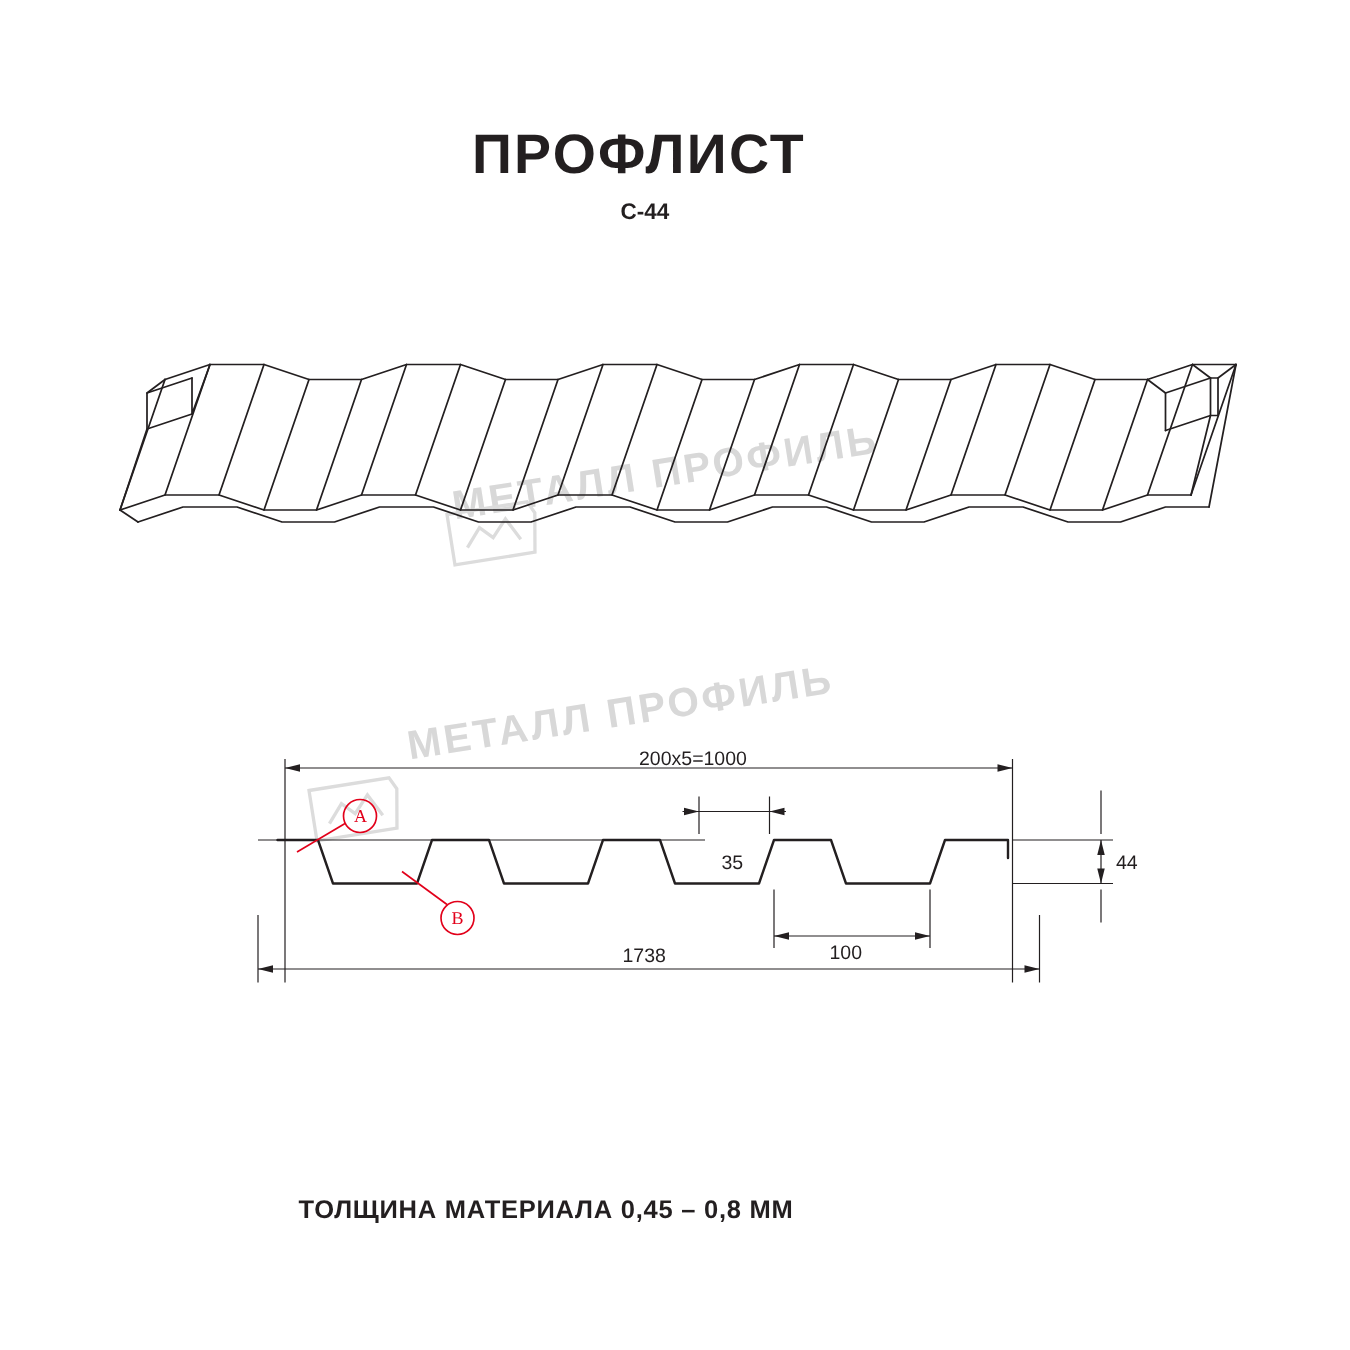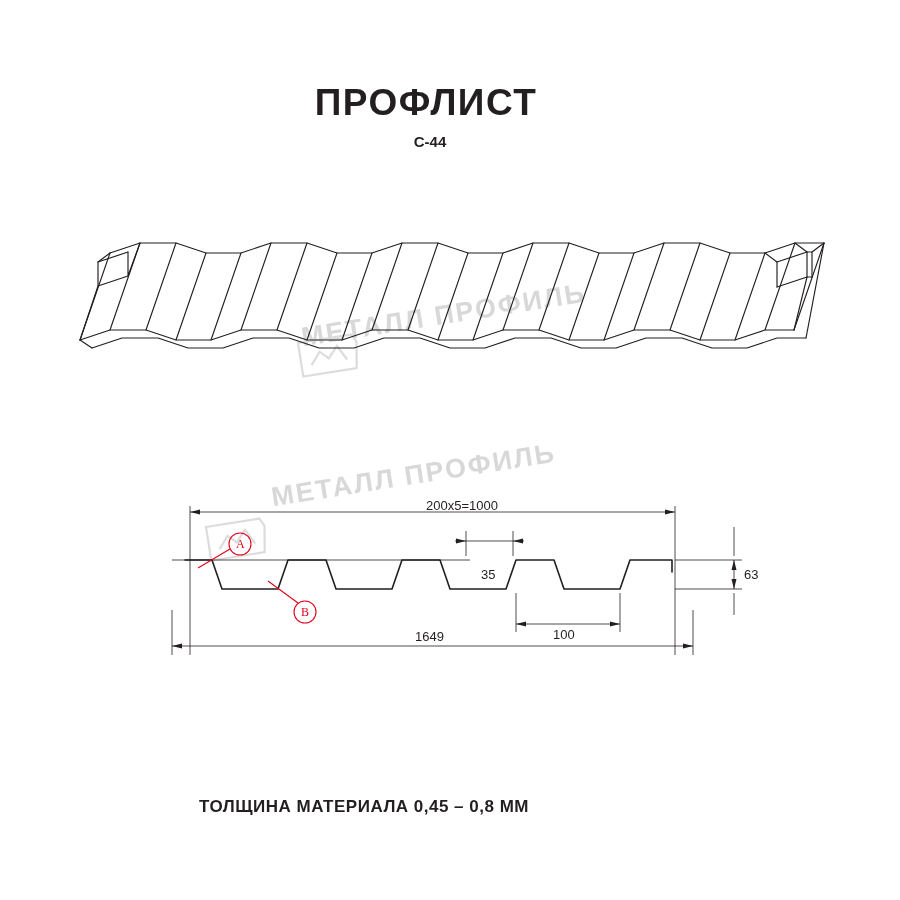--- a/index.html
+++ b/index.html
@@ -229,19 +229,19 @@
     <circle cx="240" cy="544" r="11"></circle>
     <circle cx="305" cy="612" r="11"></circle>
     <path d="M230,549 L198,568"></path>
     <path d="M298,603 L268,581"></path>
   </g>
 </svg>
 
 <div class="dimtext" style="left:398px; top:498px;margin-left:28px;">200х5=1000</div>
 <div class="dimtext" style="left:481px; top:524px;margin-top:43px;">35</div>
 <div class="dimtext" style="left:553px; top:627px;">100</div>
-<div class="dimtext" style="left:415px; top:629px;">1649</div>
-<div class="dimtext" style="left:744px; top:567px;">63</div>
+<div class="dimtext" style="left:415px; top:629px;">1738</div>
+<div class="dimtext" style="left:744px; top:567px;">44</div>
 
 <div class="marker-label" style="left:236px; top:537px;">A</div>
 <div class="marker-label" style="left:301px; top:605px;">B</div>
 
 <div class="footer">ТОЛЩИНА МАТЕРИАЛА 0,45 – 0,8 ММ</div>
 
 </body></html>

